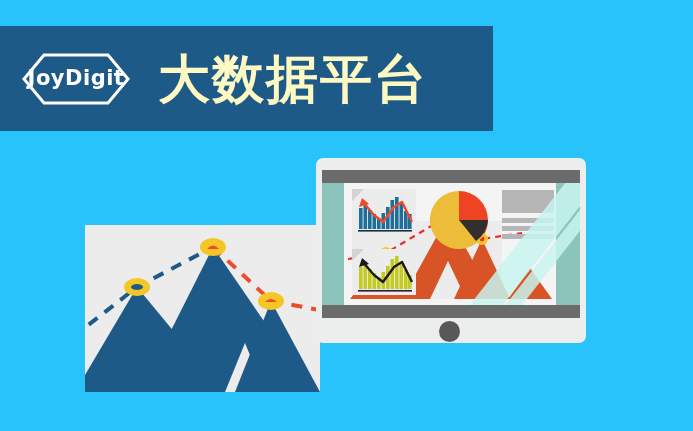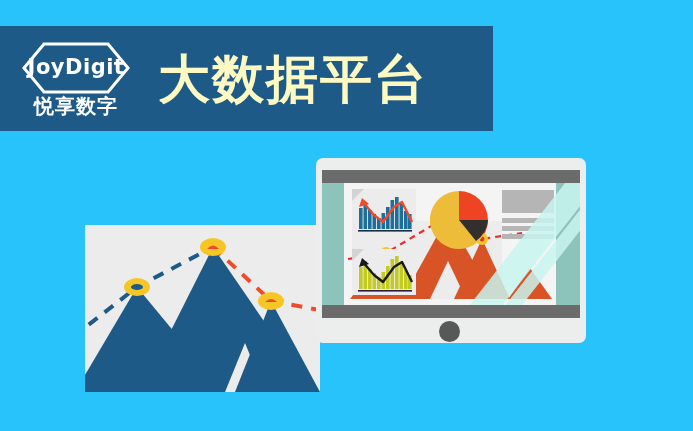--- a/index.html
+++ b/index.html
@@ -95,21 +95,20 @@
 
   <div class="banner">
 
     <div class="logo-block">
       <div class="hexwrap">
         <svg width="108" height="52" viewBox="0 0 108 52" aria-hidden="true">
           <polygon points="22,2 86,2 106,26 86,50 22,50 2,26" fill="none" stroke="#ffffff" stroke-width="3"></polygon>
         </svg>
         <span class="logo-en">JoyDigit</span>
       </div>
-      <div class="logo-cn">悦享数字</div>
     </div>
 
     <div class="banner-title">大数据平台</div>
   </div>
 
   <div class="left-panel">
     <svg width="235" height="167" viewBox="0 0 235 167" aria-hidden="true">
 
       <polygon points="-10,167 52,62 100,120 133,167" fill="#1d5a87"></polygon>
       <polygon points="72,167 100,120 125,167" fill="#ececec"></polygon>

